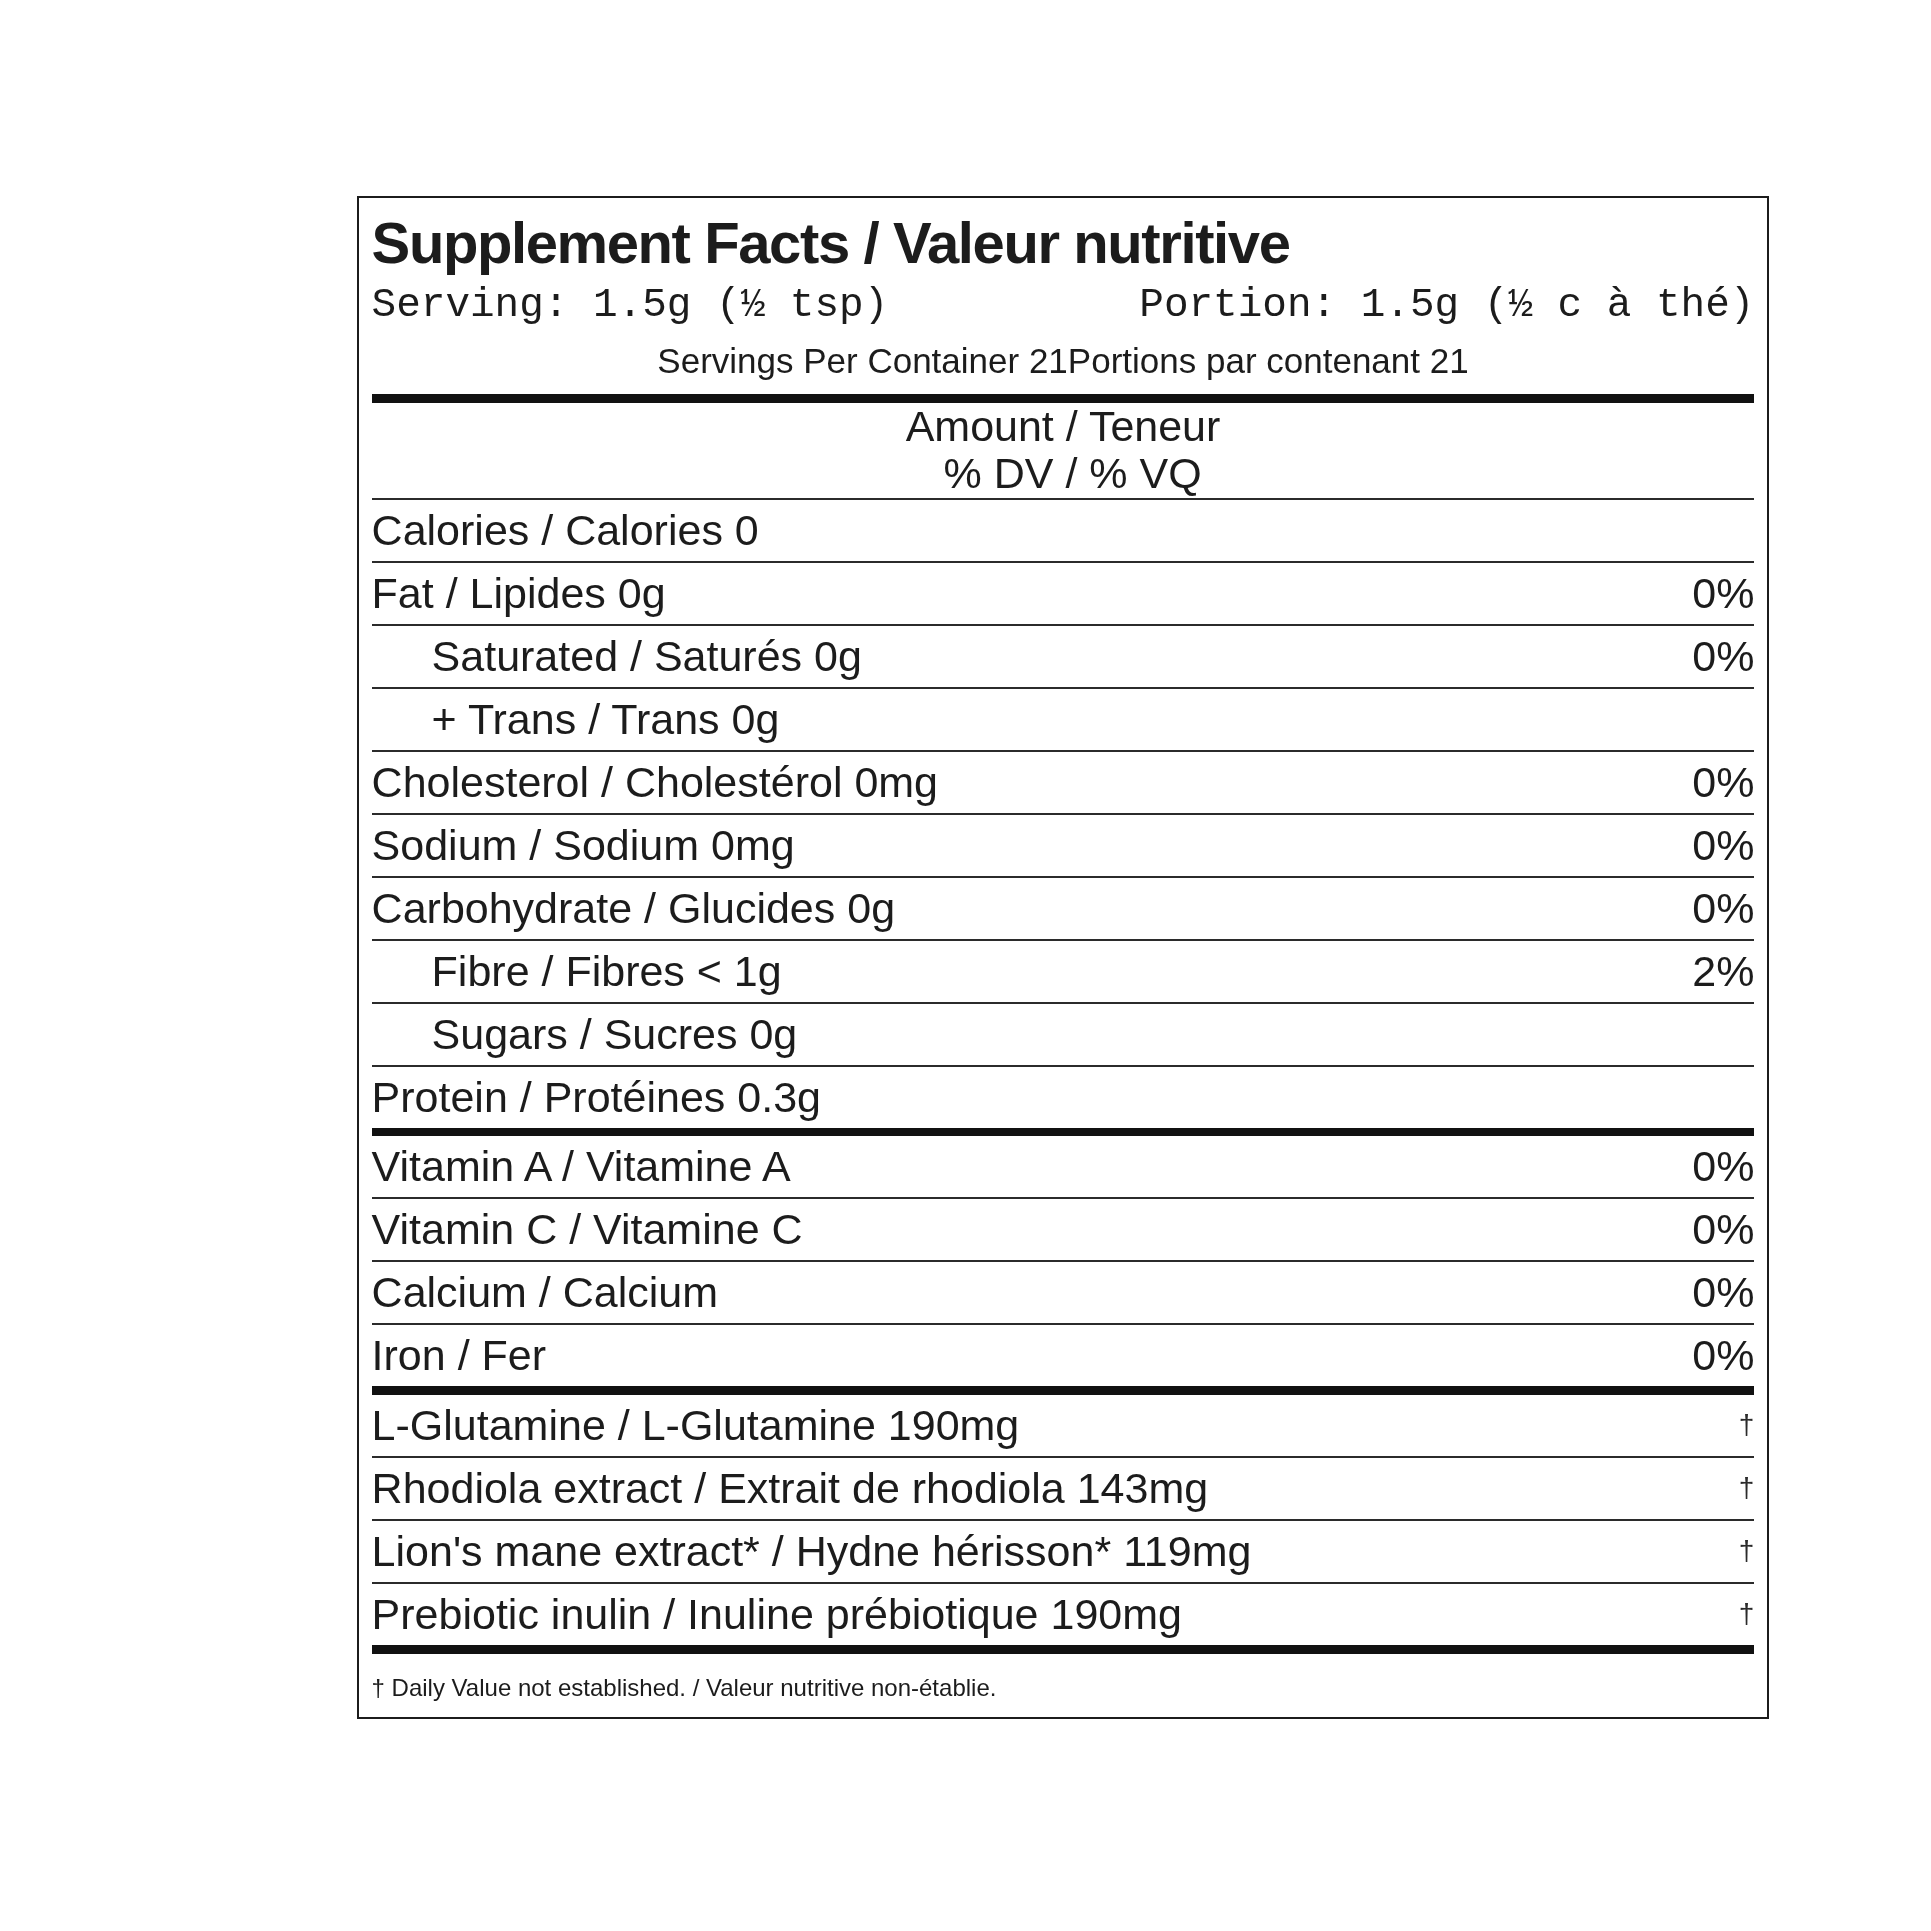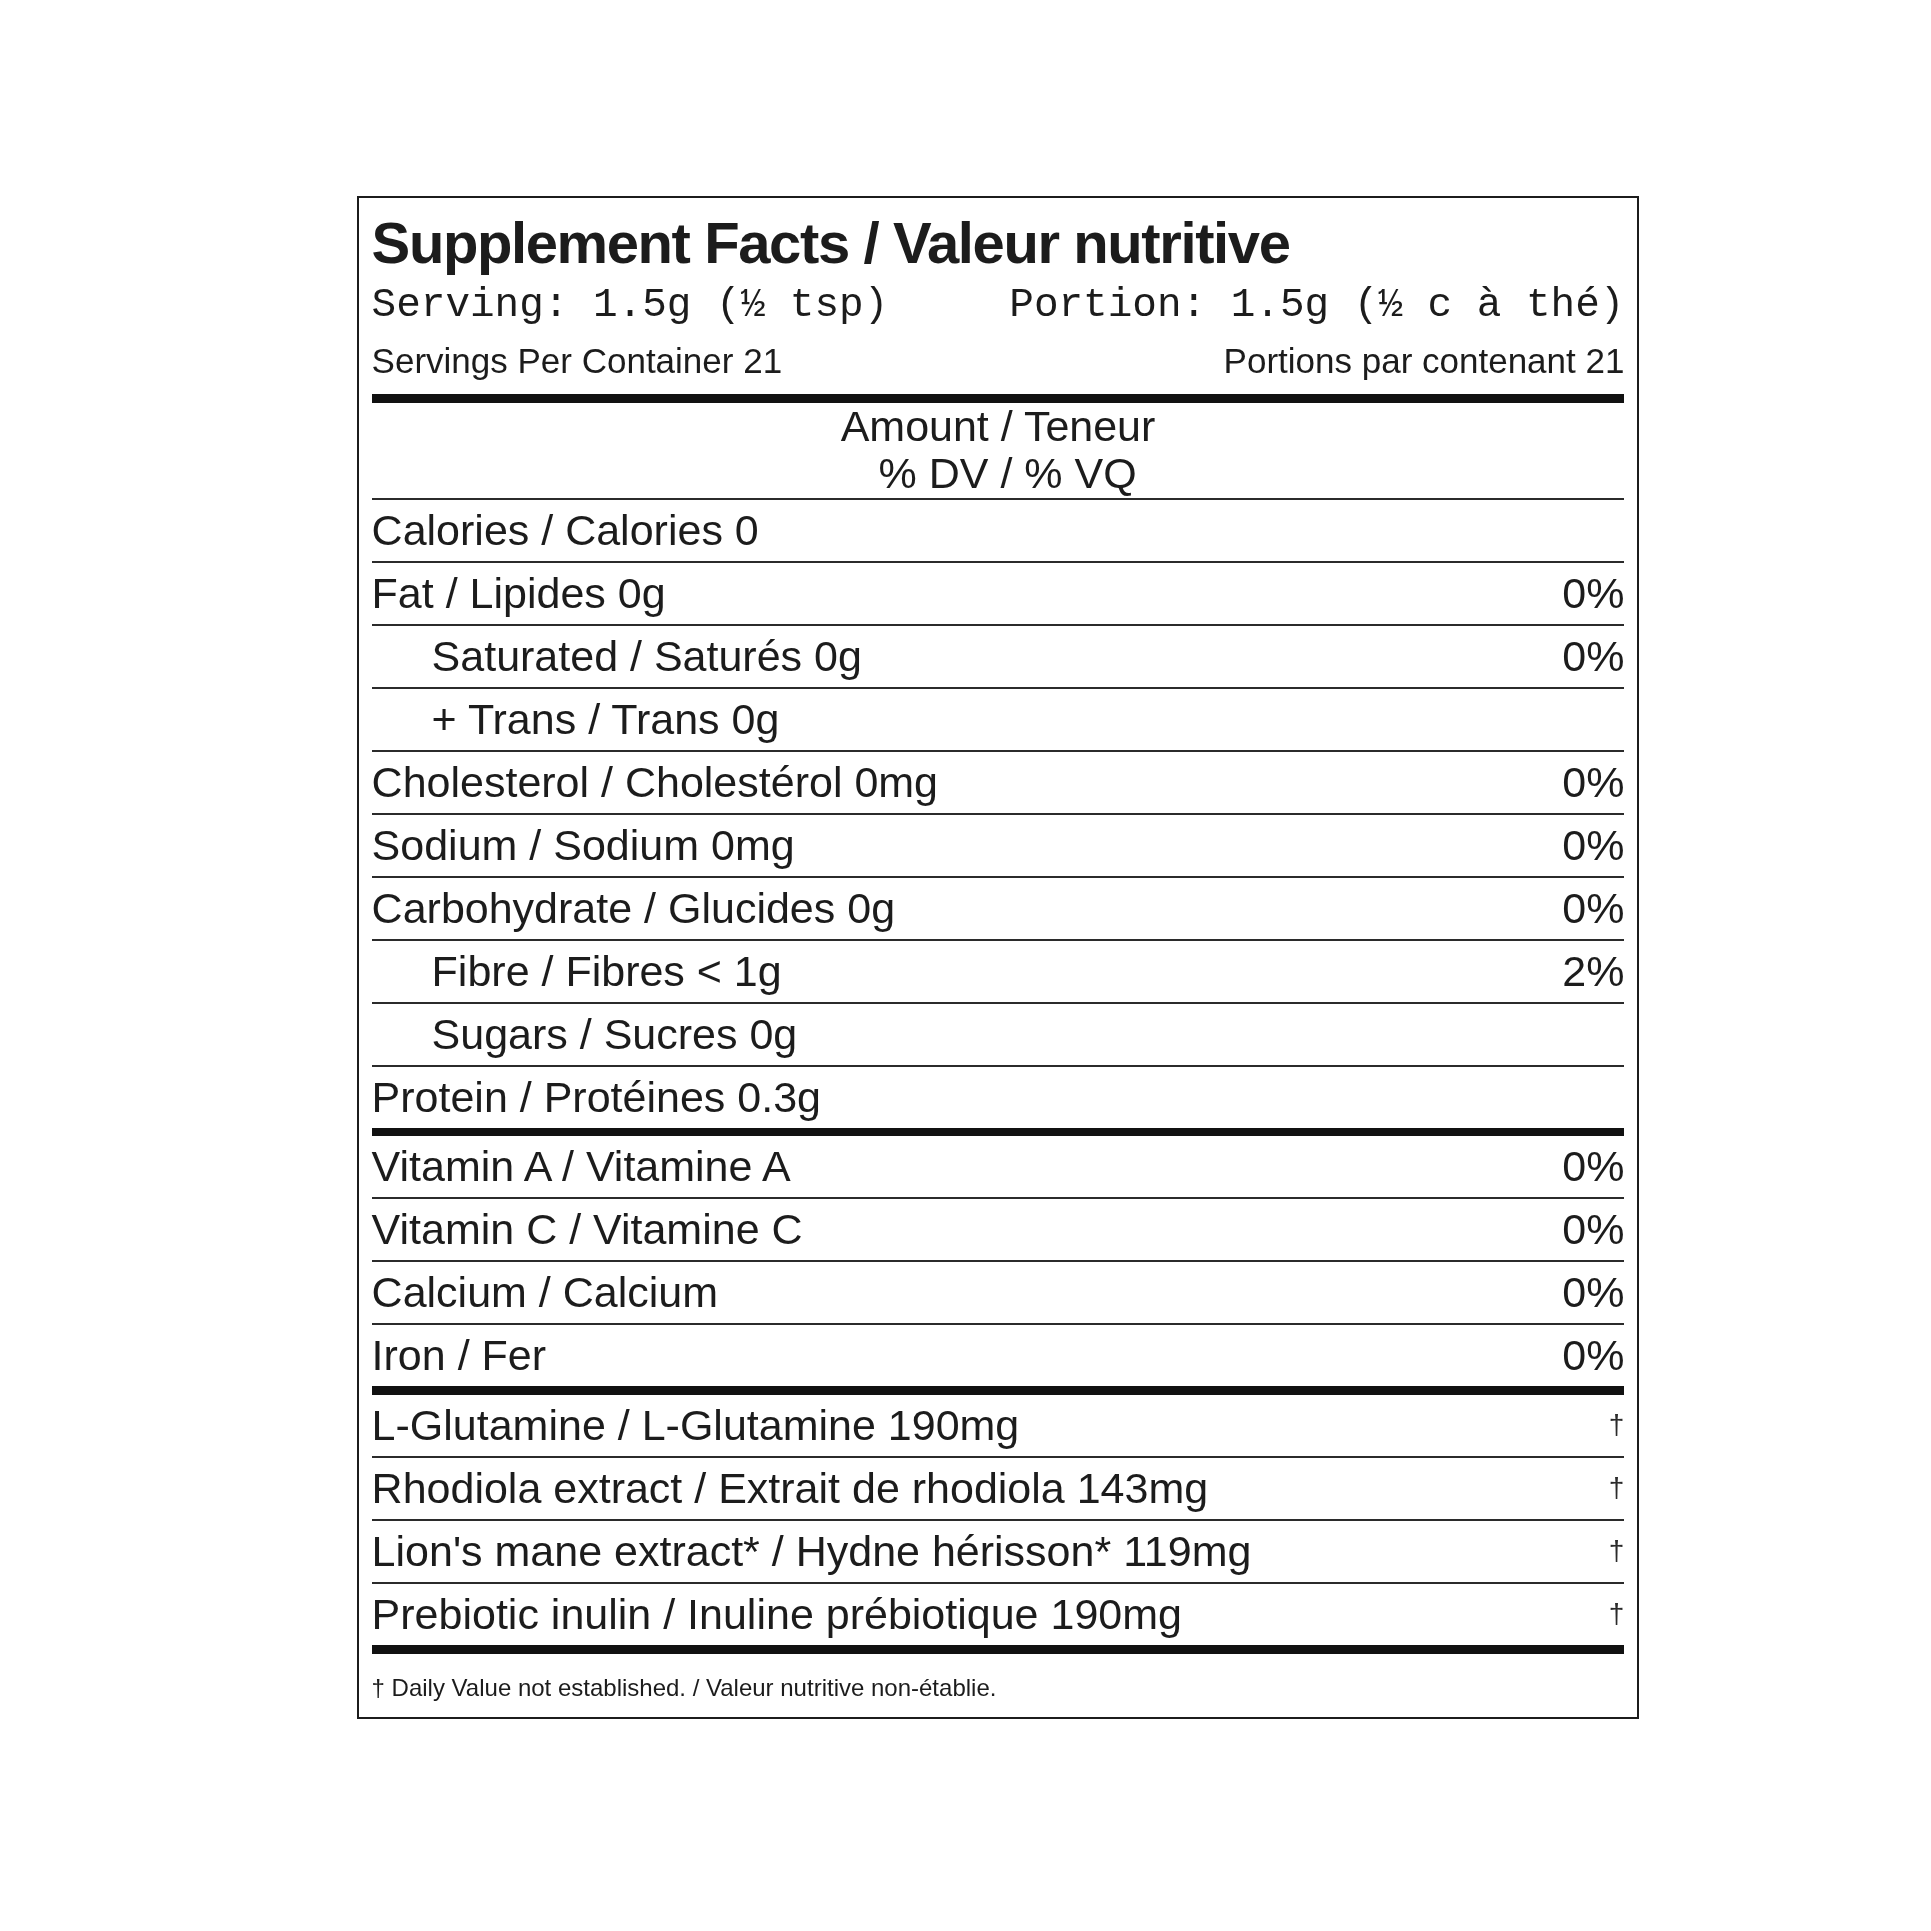--- a/index.html
+++ b/index.html
@@ -8,21 +8,21 @@
     width: 1931px;
     height: 1931px;
     background: #ffffff;
     font-family: "Liberation Sans", "DejaVu Sans", sans-serif;
     color: #1c1c1c;
   }
   .label-box {
     position: absolute;
     left: 357px;
     top: 196px;
-    width: 1282px;
+    width: 1412px;
     box-sizing: border-box;
     border: 2.9px solid #1c1c1c;
     background: #ffffff;
     padding: 0 12.6px;
   }
   .title {
     font-size: 58px;
     font-weight: 700;
     letter-spacing: -1.4px;
     line-height: 1.15;
@@ -32,21 +32,21 @@
   .serving-line {
     display: flex;
     justify-content: space-between;
     font-size: 41px;
     line-height: 1.25;
     margin-top: 3.9px;
     font-family: Liberation Mono, monospace;
   }
   .servings-line {
     display: flex;
-    justify-content: space-between;
+    justify-content: center;
     font-size: 35px;
     line-height: 1.25;
     margin-top: 7.7px;
     margin-bottom: 11.6px;
   }
   .bar {
     height: 8.7px;
     background: #111111;
   }
   .rows { width: 100%; }

